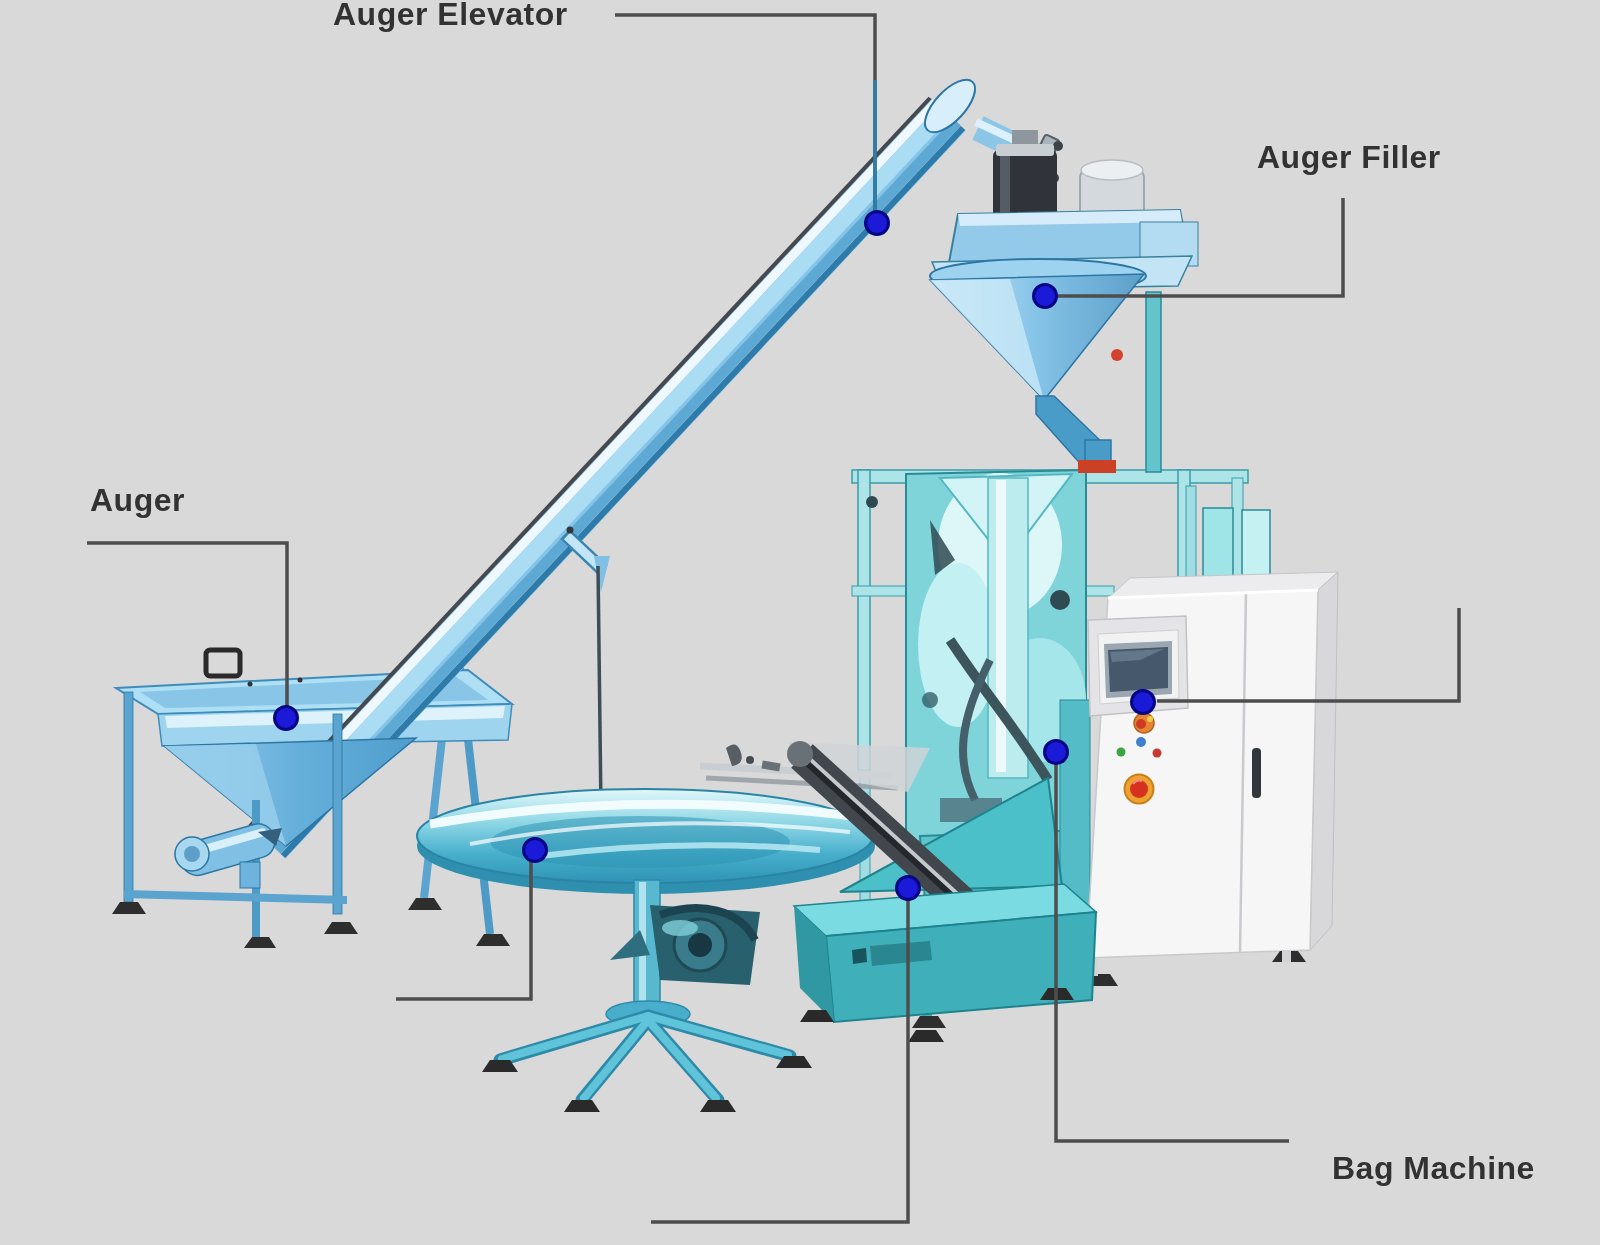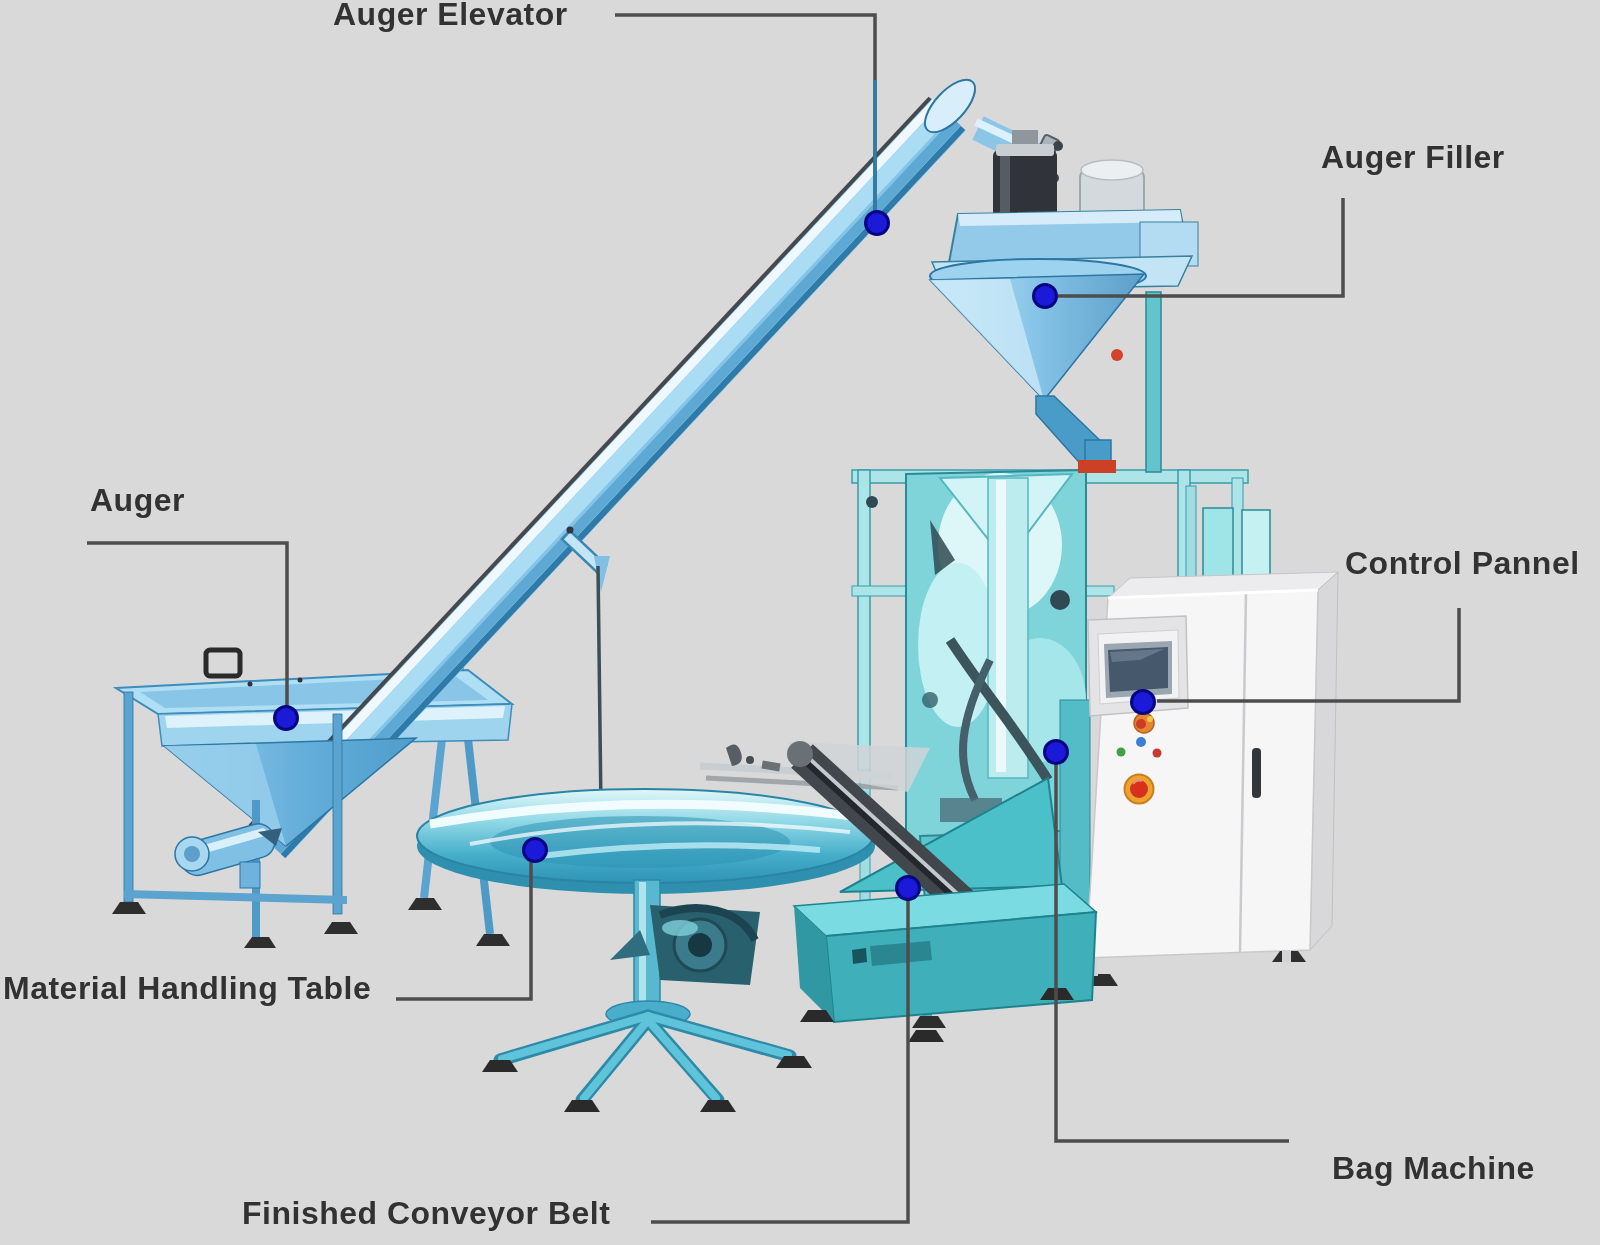--- a/index.html
+++ b/index.html
@@ -296,20 +296,17 @@
       <circle class="marker" cx="1045" cy="296" r="11.5"></circle>
       <circle class="marker" cx="286" cy="718" r="11.5"></circle>
       <circle class="marker" cx="1143" cy="702" r="11.5"></circle>
       <circle class="marker" cx="535" cy="850" r="11.5"></circle>
       <circle class="marker" cx="1056" cy="752" r="11.5"></circle>
       <circle class="marker" cx="908" cy="888" r="11.5"></circle>
     </g>
   </svg>
 
   <div class="label" style="left:333px;top:-4px">Auger Elevator</div>
-  <div class="label" style="left:1321px;top:139px">Auger Filler</div>
+  <div class="label" style="left:1257px;top:139px">Auger Filler</div>
   <div class="label" style="left:90px;top:482px">Auger</div>
-  <div class="label" style="left:1345px;top:545px">Control Pannel</div>
-  <div class="label" style="left:3px;top:970px">Material Handling Table</div>
   <div class="label" style="left:1332px;top:1150px">Bag Machine</div>
-  <div class="label" style="left:242px;top:1195px">Finished Conveyor Belt</div>
 
 </div>
 
 </body></html>

